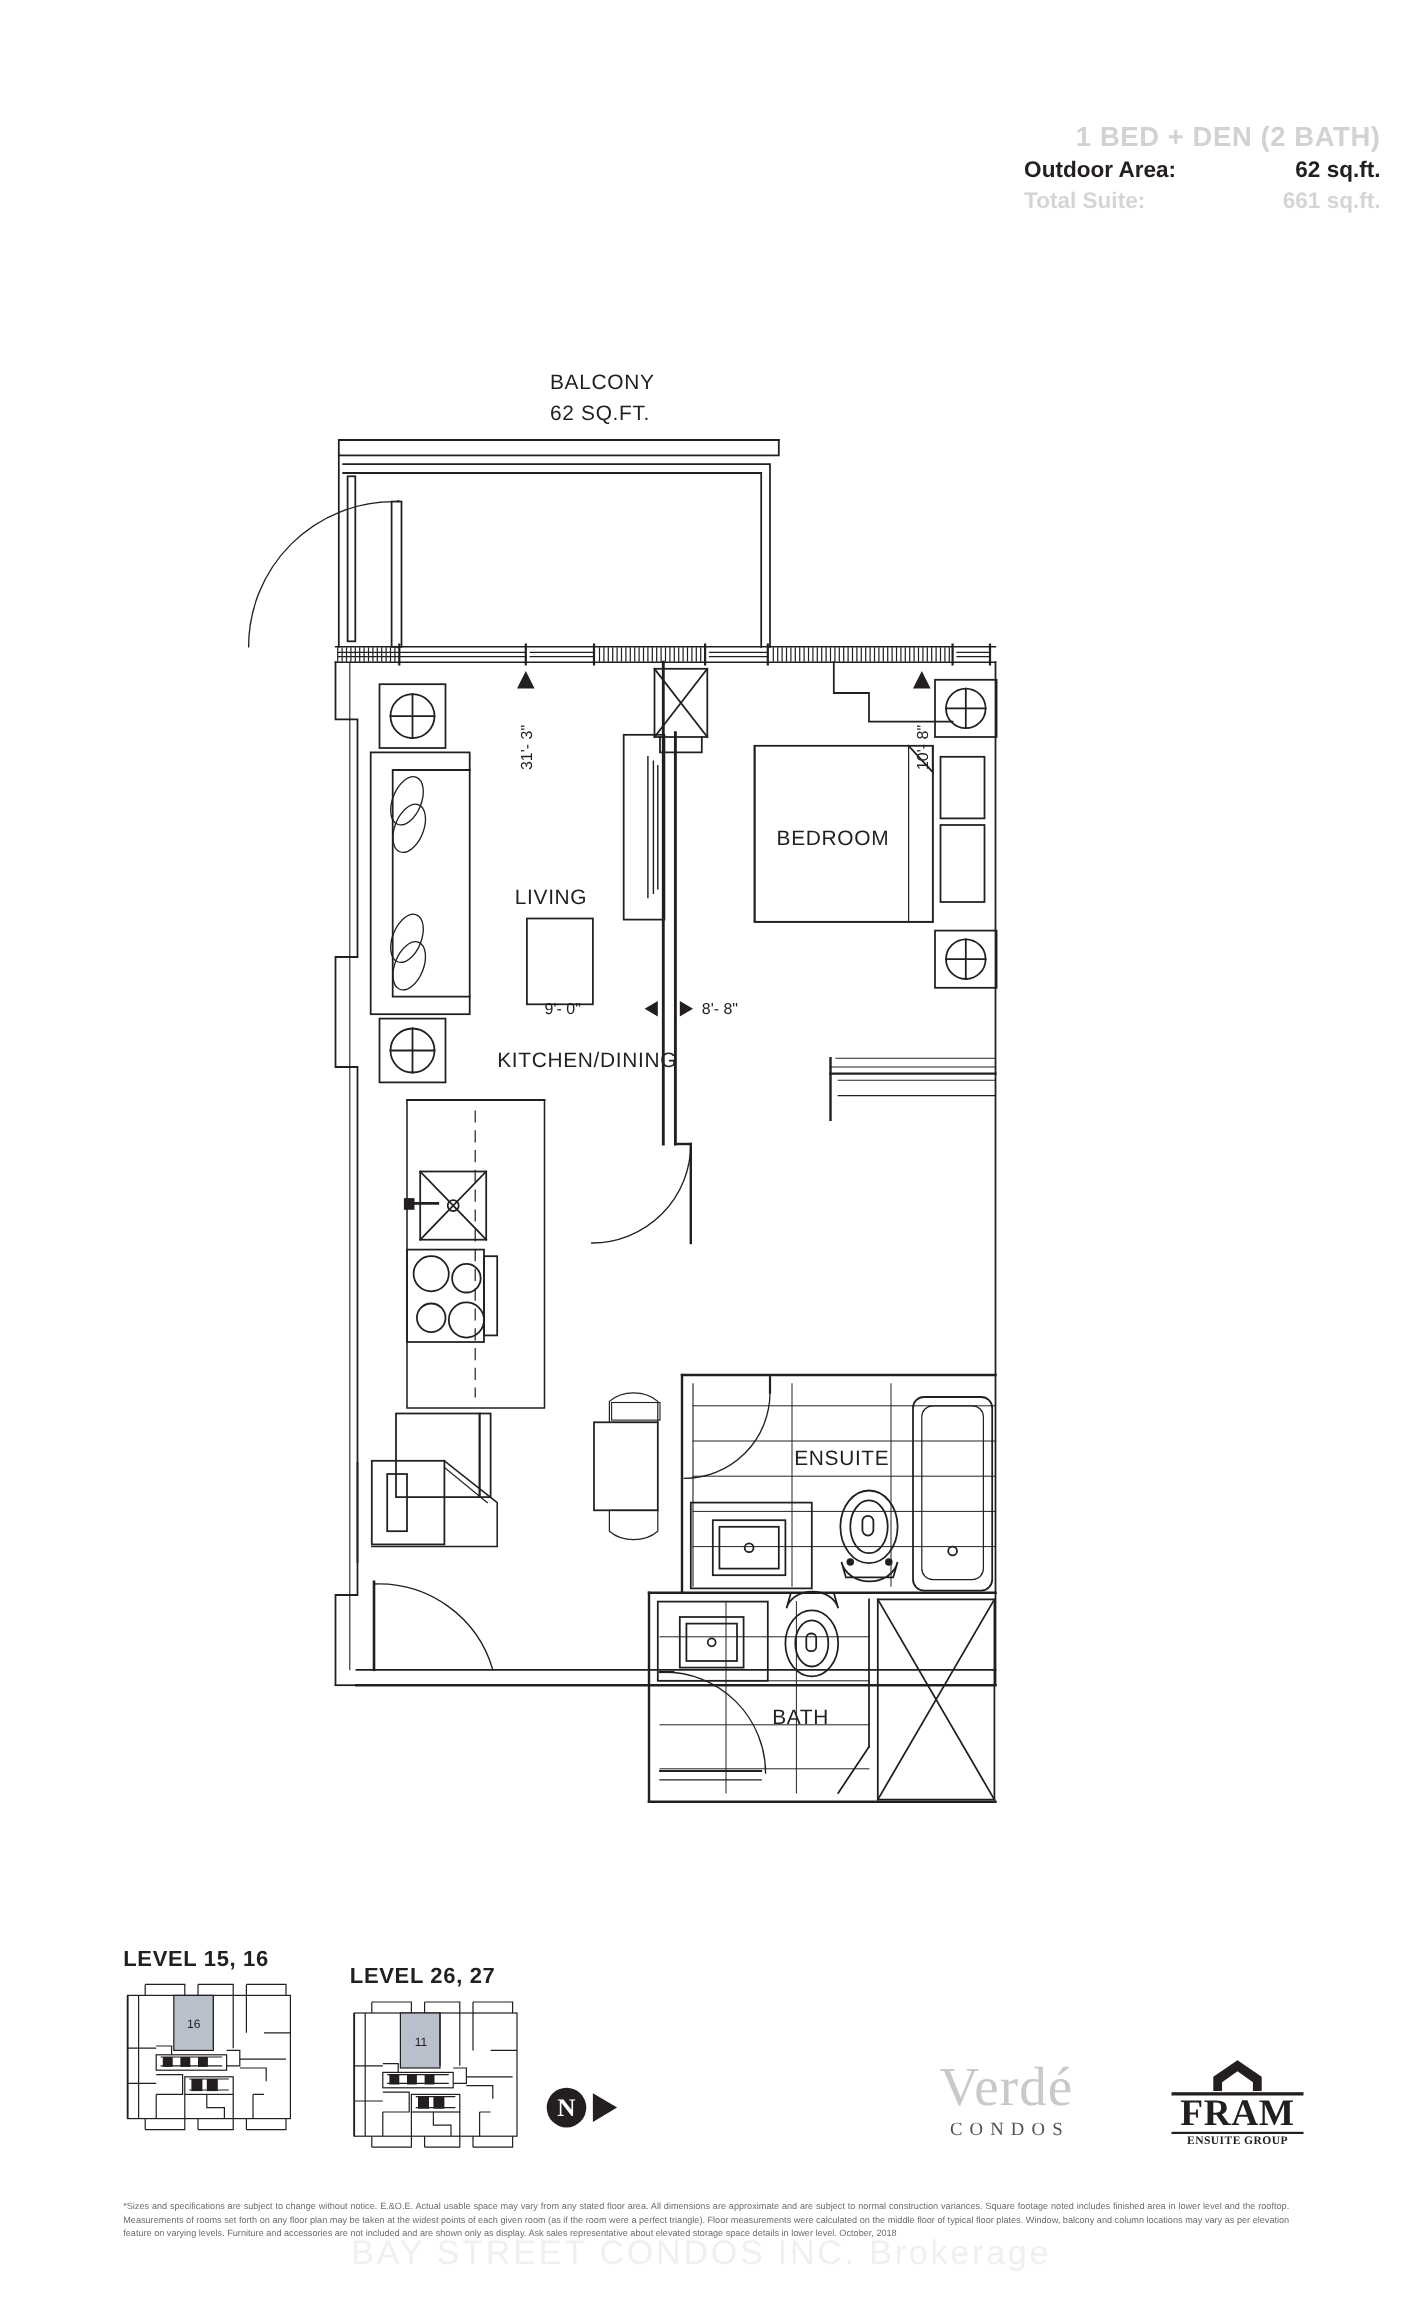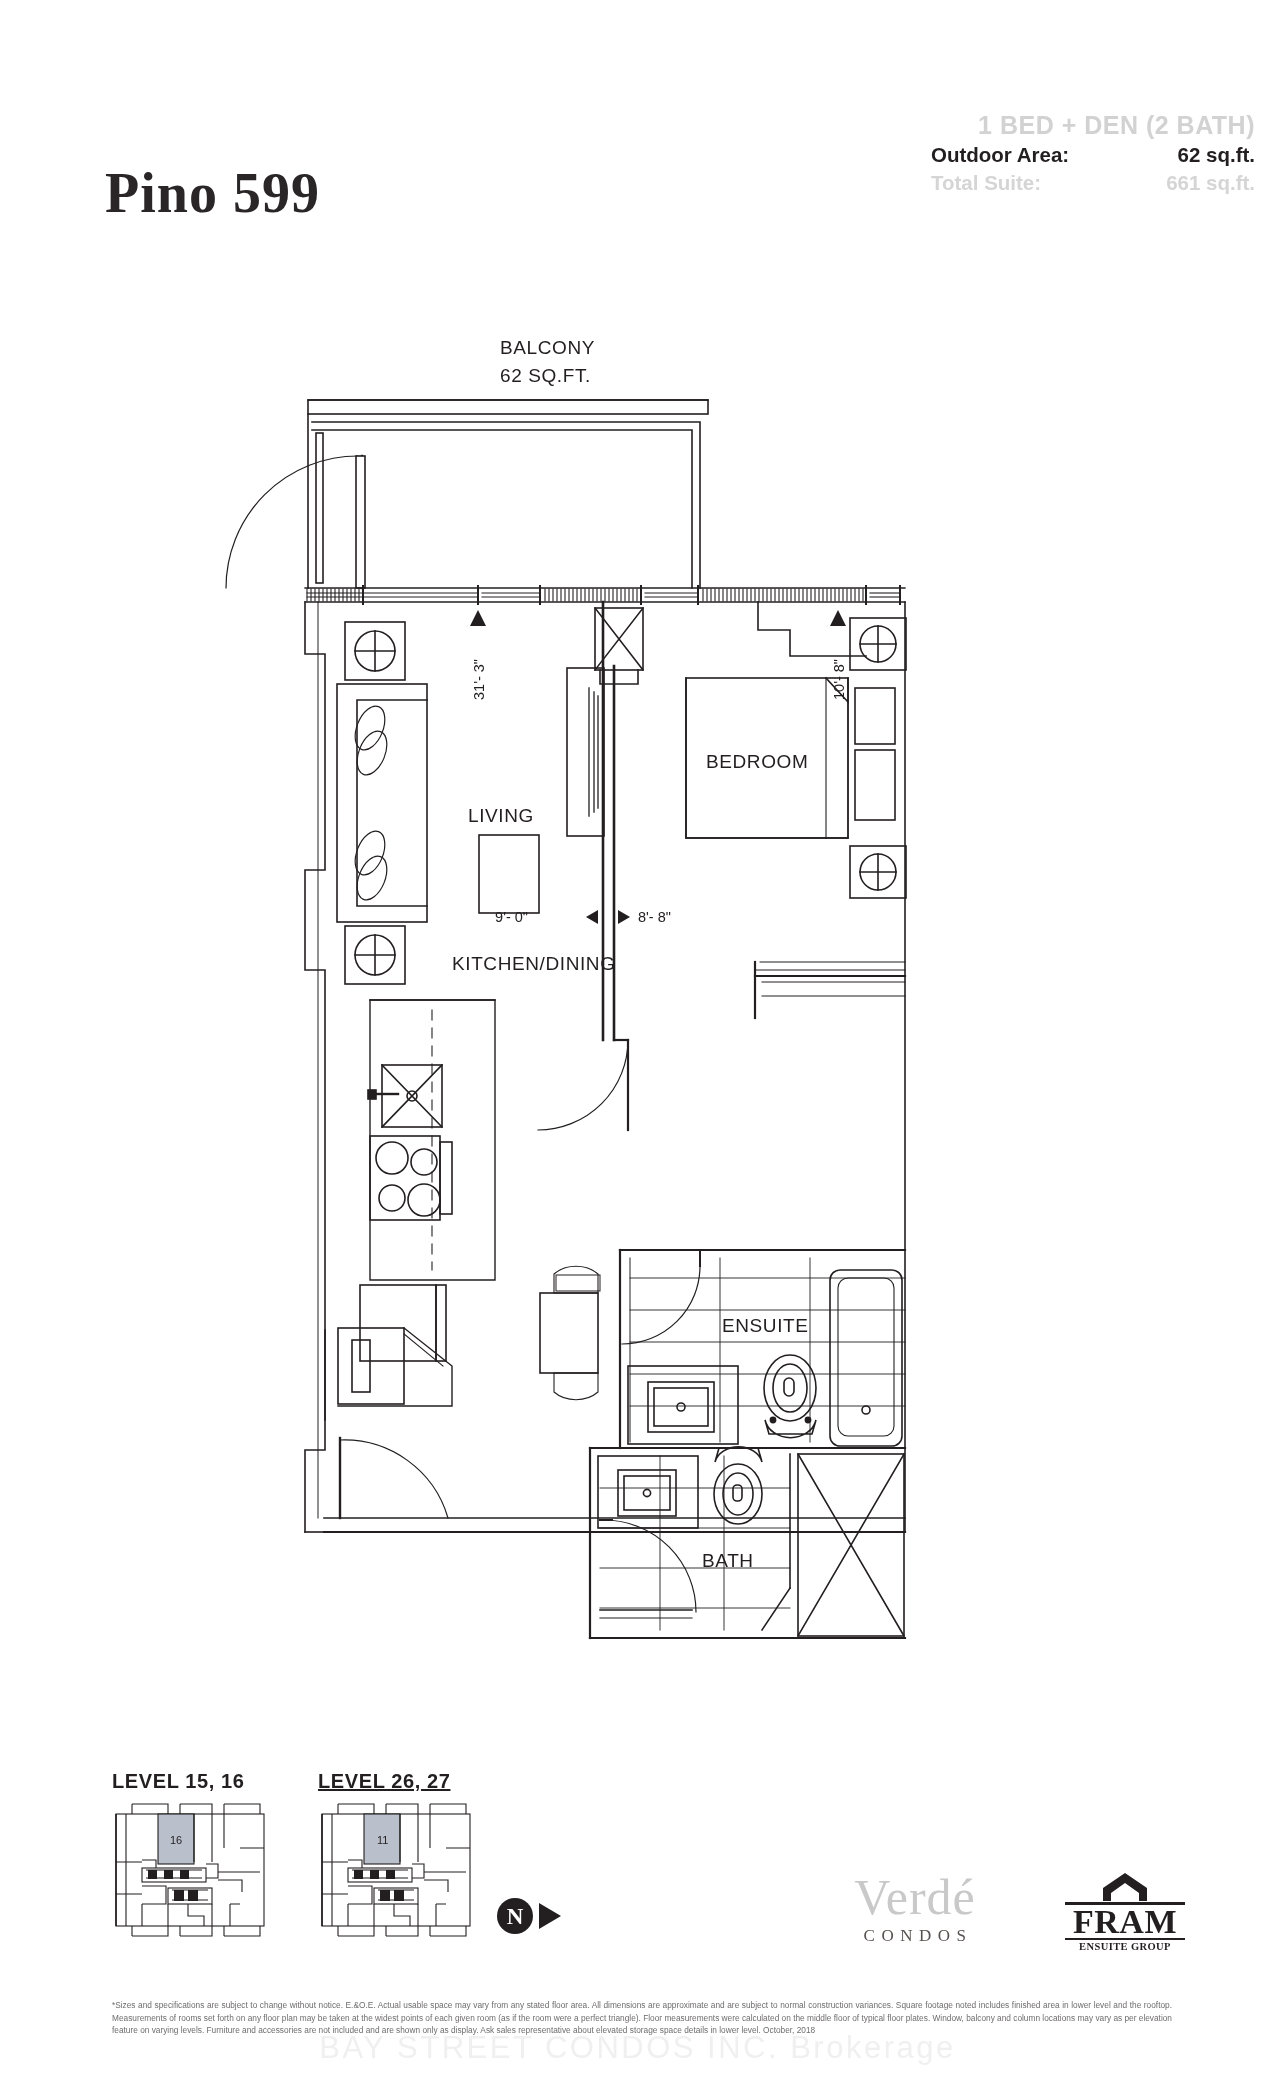--- a/index.html
+++ b/index.html
@@ -23,21 +23,21 @@
   
   #floorplan{position:absolute;left:0px;top:270px;width:1043px;height:1370px;}
   #floorplan svg{display:block;}
 
   
   #keyplans{position:absolute;left:0;top:1770px;width:1088px;height:230px;}
   .kp{position:absolute;}
   .kp-title{font-size:20px;font-weight:700;letter-spacing:.6px;margin-bottom:7px;
      color:#231f20;}
   #kp-a{left:112px;top:0px;}
-  #kp-b{left:318px;top:0px;text-decoration:underline;}
+  #kp-b{left:318px;top:16px;}
   #north{position:absolute;left:495px;top:1895px;width:70px;height:42px;}
 
   
   #verde-logo{position:absolute;left:820px;top:1872px;width:190px;text-align:center;}
   #verde-word{font-family:"Liberation Serif",serif;font-size:50px;color:#c9c9c9;
      line-height:1;letter-spacing:1px;}
   #verde-sub{font-family:"Liberation Serif",serif;font-size:17px;color:#56514f;
      letter-spacing:6.5px;margin-top:4px;padding-left:6px;}
   #fram-logo{position:absolute;left:1065px;top:1872px;width:120px;text-align:center;}
   #fram-word{font-family:"Liberation Serif",serif;font-weight:700;font-size:34px;
@@ -51,21 +51,20 @@
      font-size:8.3px;line-height:1.52;color:#6f6c6d;text-align:justify;}
 
   
   #watermark{position:absolute;left:0;top:2030px;width:1275px;text-align:center;
      font-size:31px;letter-spacing:2.5px;color:#f0f0f0;font-weight:400;}
 </style>
 </head>
 <body>
 
 <div id="header">
-  <div id="plan-title">Pino 599</div>
 
   <div id="spec-block">
     <div id="suite-type">1 BED + DEN (2 BATH)</div>
 
 
     <div class="spec-row">
       <div class="spec-label">Outdoor Area:</div>
       <div class="spec-value">62 sq.ft.</div>
     </div>
 

